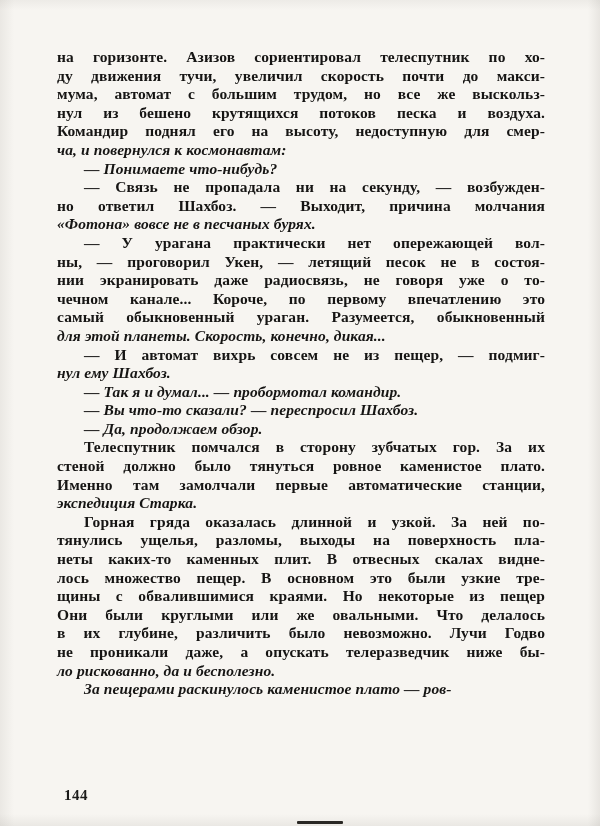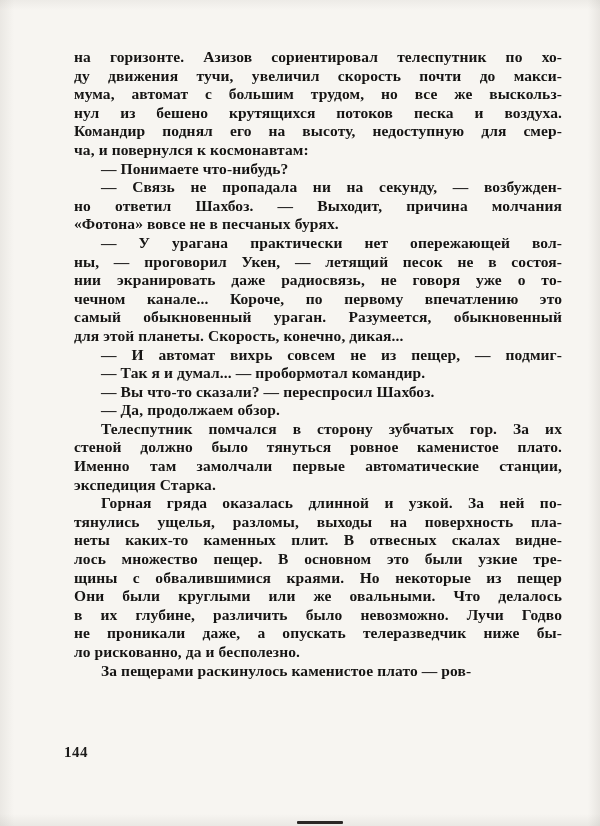--- a/index.html
+++ b/index.html
@@ -19,48 +19,49 @@
     position: absolute;
     inset: 0;
     background:
       linear-gradient(to right, rgba(120,115,108,0.10) 0, rgba(120,115,108,0.0) 14px),
       linear-gradient(to left, rgba(120,115,108,0.12) 0, rgba(120,115,108,0.0) 12px),
       linear-gradient(to bottom, rgba(120,115,108,0.08) 0, rgba(120,115,108,0.0) 10px),
       linear-gradient(to top, rgba(120,115,108,0.10) 0, rgba(120,115,108,0.0) 12px);
   }
   .text-block {
     position: absolute;
-    left: 74px;
+    left: 57px;
     top: 48px;
     width: 488px;
     color: #161514;
     font-size: 15.5px;
     line-height: 18.6px;
     font-weight: bold;
     letter-spacing: 0.1px;
   }
   .paragraph {
     margin: 0;
     padding: 0;
   }
   .line {
     text-align: justify;
     text-align-last: justify;
     min-height: 18.6px;
   }
   .line.last {
     text-align-last: left;
+    font-style: italic;
   }
   .line.indent {
     text-indent: 27px;
   }
   .page-number {
     position: absolute;
     left: 64px;
-    top: 744px;
+    top: 787px;
     color: #1b1a19;
     font-size: 15px;
     font-weight: bold;
     letter-spacing: 0.5px;
   }
   .scan-artifact {
     position: absolute;
     left: 297px;
     bottom: 2px;
     width: 46px;
@@ -93,20 +94,21 @@
       <div class="paragraph">
         <div class="line indent">— У урагана практически нет опережающей вол-</div>
         <div class="line">ны, — проговорил Укен, — летящий песок не в состоя-</div>
         <div class="line">нии экранировать даже радиосвязь, не говоря уже о то-</div>
         <div class="line">чечном канале...  Короче,  по первому  впечатлению это</div>
         <div class="line">самый обыкновенный ураган. Разумеется, обыкновенный</div>
         <div class="line last">для этой планеты. Скорость, конечно, дикая...</div>
       </div>
       <div class="paragraph">
         <div class="line indent">— И автомат вихрь совсем не из пещер, — подмиг-</div>
+        <div class="line last">нул ему Шахбоз.</div>
       </div>
       <div class="paragraph">
         <div class="line last indent">— Так я и думал... — пробормотал командир.</div>
       </div>
       <div class="paragraph">
         <div class="line last indent">— Вы что-то сказали? — переспросил Шахбоз.</div>
       </div>
       <div class="paragraph">
         <div class="line last indent">— Да, продолжаем обзор.</div>
       </div>

